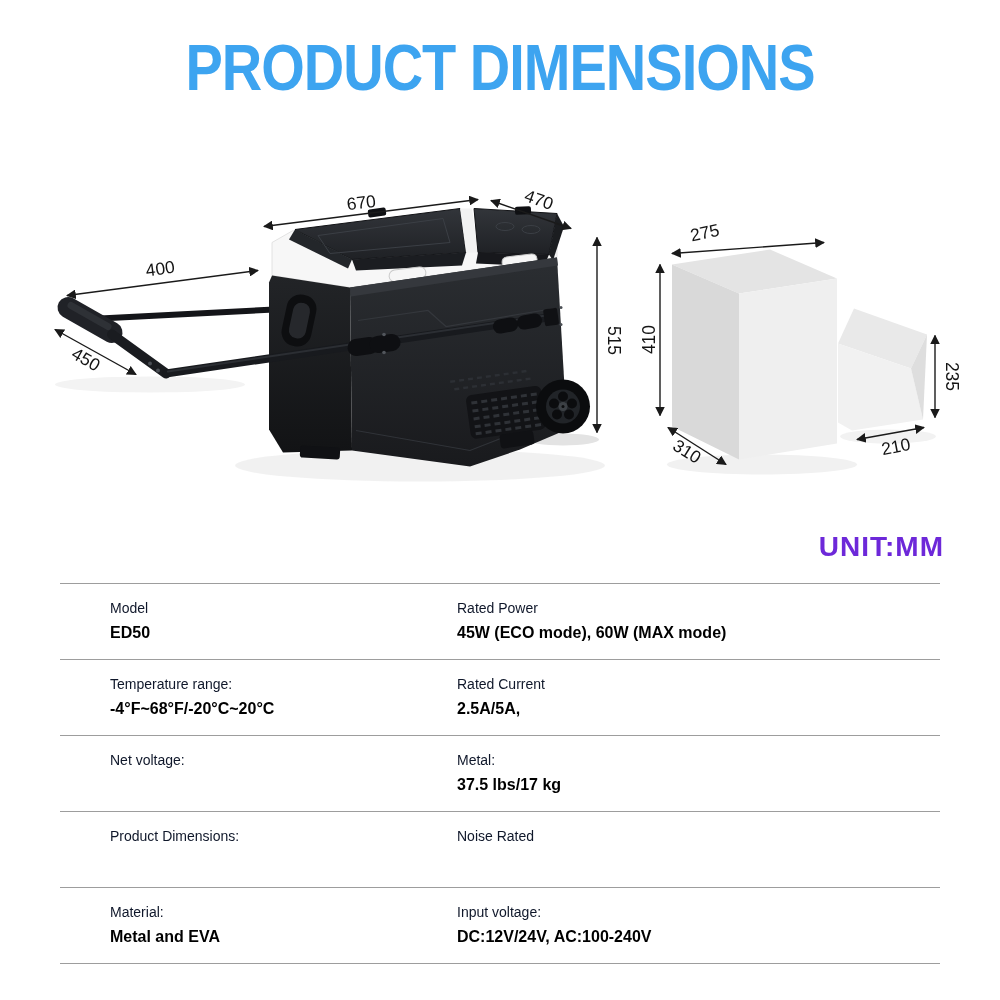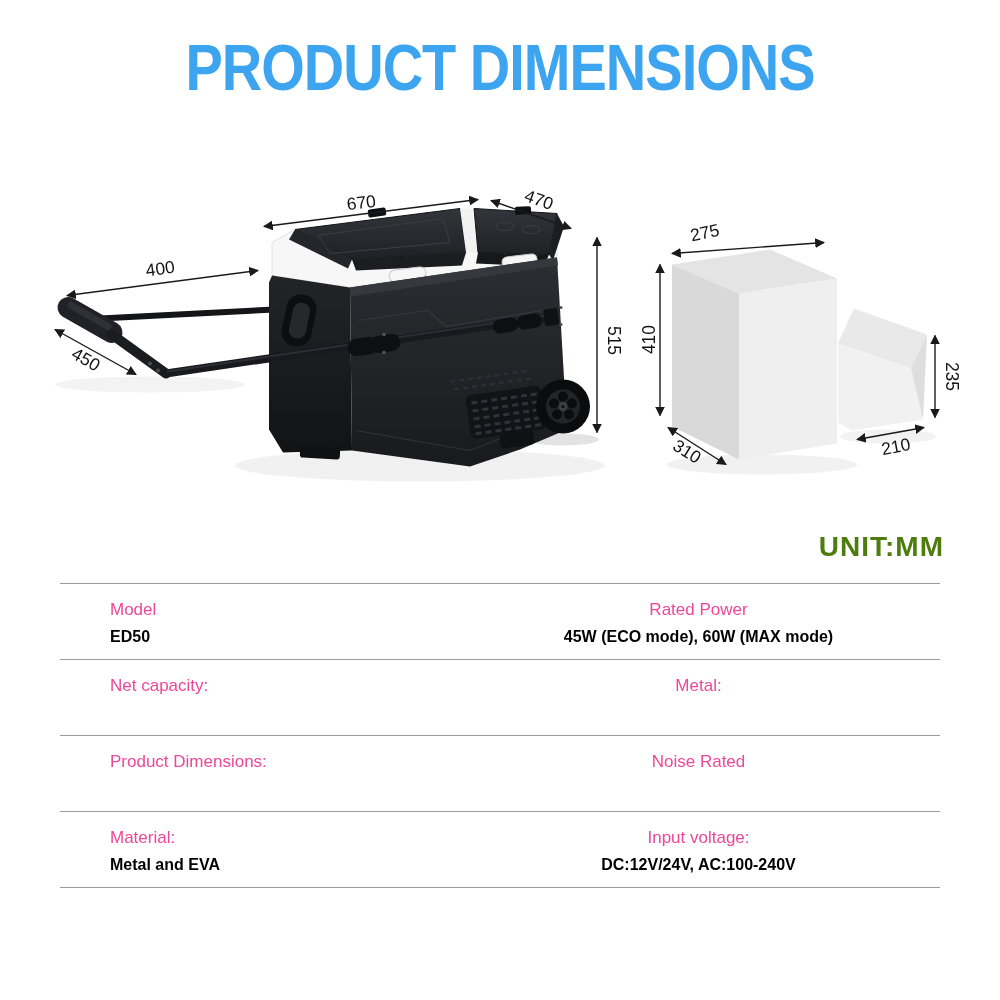--- a/index.html
+++ b/index.html
@@ -4,27 +4,27 @@
 <style>
   html,body{margin:0;padding:0;background:#ffffff;}
   #page{position:relative;width:1000px;height:1000px;background:#ffffff;overflow:hidden;
         font-family:"Liberation Sans",sans-serif;}
   #title{position:absolute;left:0;right:0;top:30px;text-align:center;
          font-size:56px;font-weight:bold;letter-spacing:-1px;color:#3da4f0;
          transform:scaleY(1.16);transform-origin:50% 0;white-space:nowrap;}
   #illustration{position:absolute;left:0;top:150px;width:1000px;height:430px;}
   svg text{font-family:"Liberation Sans",sans-serif;font-size:17.5px;fill:#141414;}
   #unit{position:absolute;right:56px;top:531px;font-size:28px;font-weight:600;
-        letter-spacing:1px;color:#4d7c0f;}
+        letter-spacing:1px;color:#6d28d9;}
   #spec-table{position:absolute;left:60px;top:583px;width:880px;border-bottom:1px solid #9d9d9d;}
   .spec-row{display:flex;height:75px;border-top:1px solid #9d9d9d;}
   .cell{box-sizing:border-box;}
   .cell-left{width:397px;padding-left:50px;}
-  .cell-right{flex:1;text-align:center;}
-  .spec-label{display:block;margin-top:16px;font-size:17px;color:#ec4899;}
+  .cell-right{flex:1;}
+  .spec-label{display:block;margin-top:16px;font-size:14px;color:#0f172a;}
   .spec-value{display:block;margin-top:8px;font-size:16px;font-weight:bold;color:#000;}
 </style>
 </head>
 <body>
 
 <div id="page">
 
   <div id="title" style="color: rgb(61, 164, 240);">PRODUCT DIMENSIONS</div>
 
   <svg id="illustration" viewBox="0 150 1000 425" xmlns="http://www.w3.org/2000/svg">
@@ -170,24 +170,35 @@
         <span class="spec-label">Model</span>
         <span class="spec-value">ED50</span>
       </div>
       <div class="cell cell-right">
         <span class="spec-label">Rated Power</span>
         <span class="spec-value">45W (ECO mode), 60W (MAX mode)</span>
       </div>
     </div>
     <div class="spec-row">
       <div class="cell cell-left">
-        <span class="spec-label">Net capacity:</span>
+        <span class="spec-label">Temperature range:</span>
+        <span class="spec-value">-4°F~68°F/-20°C~20°C</span>
+      </div>
+      <div class="cell cell-right">
+        <span class="spec-label">Rated Current</span>
+        <span class="spec-value">2.5A/5A,</span>
+      </div>
+    </div>
+    <div class="spec-row">
+      <div class="cell cell-left">
+        <span class="spec-label">Net voltage:</span>
       </div>
       <div class="cell cell-right">
         <span class="spec-label">Metal:</span>
+        <span class="spec-value">37.5 lbs/17 kg</span>
       </div>
     </div>
     <div class="spec-row">
       <div class="cell cell-left">
         <span class="spec-label">Product Dimensions:</span>
       </div>
       <div class="cell cell-right">
         <span class="spec-label">Noise Rated</span>
       </div>
     </div>

